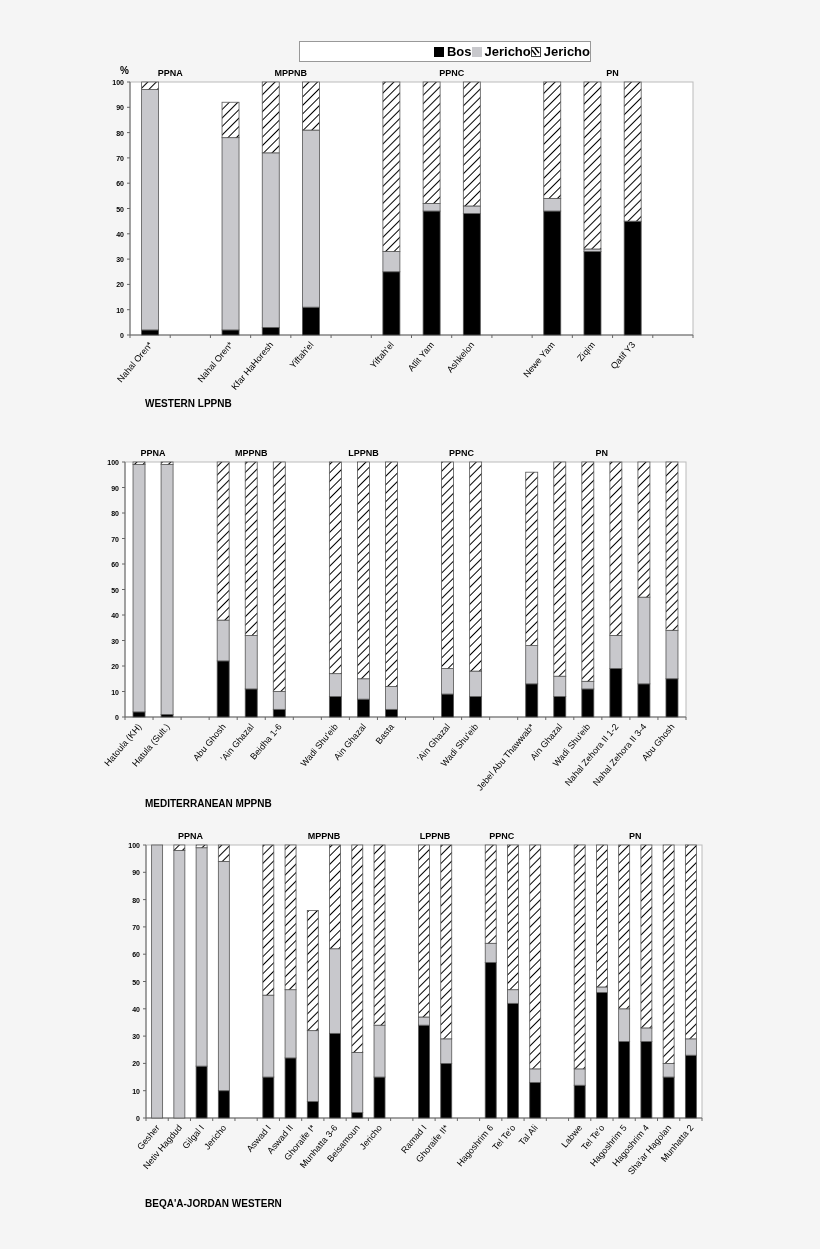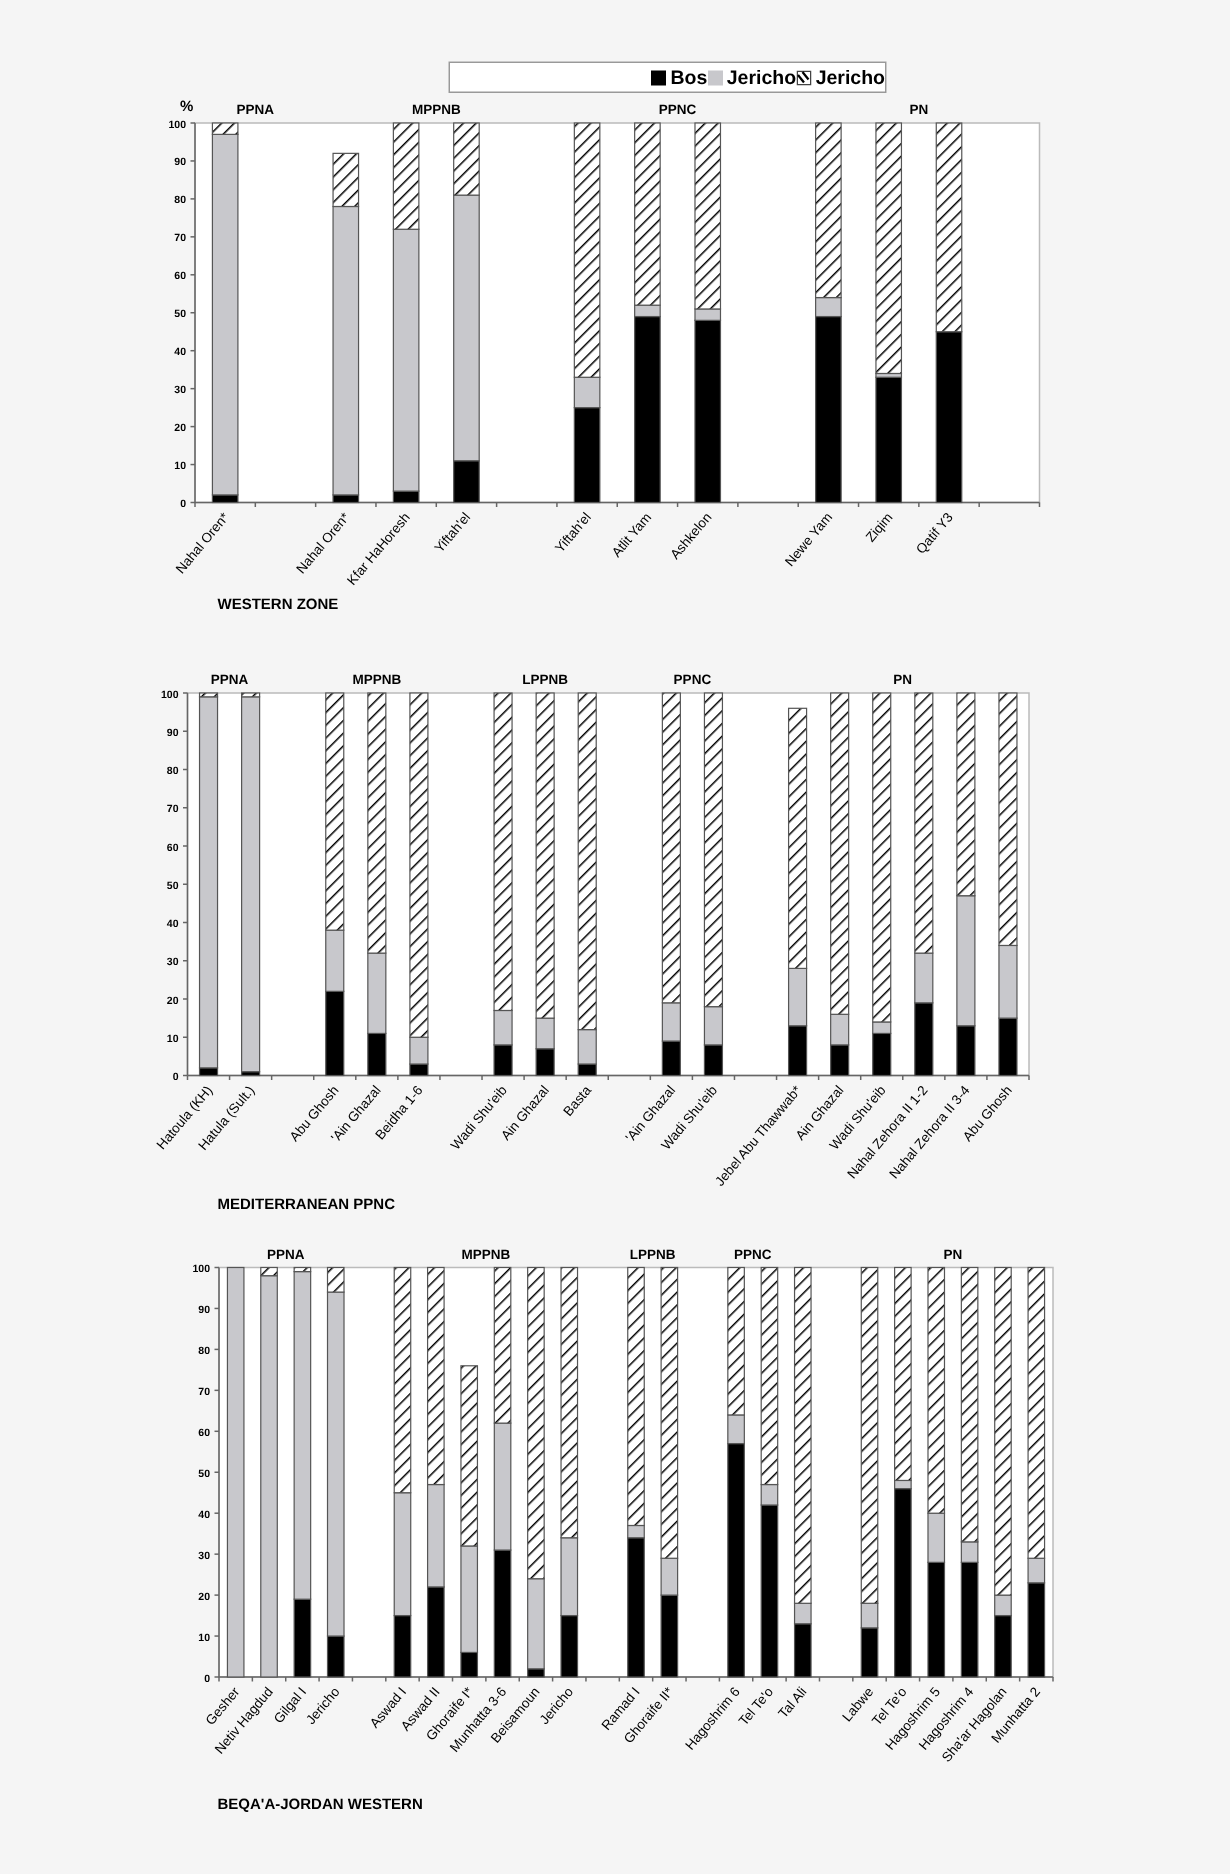--- a/index.html
+++ b/index.html
@@ -119,21 +119,21 @@
     <rect x="543.75" y="82" width="17" height="116.38" fill="url(#hatch0)" stroke="#555" stroke-width="0.8"></rect>
     <text x="555.25" y="345" text-anchor="end" font-size="9" font-family="Liberation Sans, sans-serif" transform="rotate(-50 555.25 345)">Newe Yam</text>
     <rect x="583.9642857142858" y="251.51" width="17" height="83.49000000000001" fill="#000" stroke="#555" stroke-width="0.8"></rect>
     <rect x="583.9642857142858" y="248.98" width="17" height="2.530000000000001" fill="#c8c8cc" stroke="#555" stroke-width="0.8"></rect>
     <rect x="583.9642857142858" y="82" width="17" height="166.98" fill="url(#hatch0)" stroke="#555" stroke-width="0.8"></rect>
     <text x="595.4642857142858" y="345" text-anchor="end" font-size="9" font-family="Liberation Sans, sans-serif" transform="rotate(-50 595.4642857142858 345)">Ziqim</text>
     <rect x="624.1785714285714" y="221.14999999999998" width="17" height="113.85000000000002" fill="#000" stroke="#555" stroke-width="0.8"></rect>
     <rect x="624.1785714285714" y="82" width="17" height="139.14999999999998" fill="url(#hatch0)" stroke="#555" stroke-width="0.8"></rect>
     <text x="635.6785714285714" y="345" text-anchor="end" font-size="9" font-family="Liberation Sans, sans-serif" transform="rotate(-50 635.6785714285714 345)">Qatif Y3</text>
   </svg>
-<div class="zone" style="top:398px">WESTERN ZONE</div>
+<div class="zone" style="top:398px">WESTERN LPPNB</div>
 
 <svg class="panel" id="panel-1" width="820" height="420" style="top:420px">
     <defs>
       <pattern id="hatch1" width="6" height="6" patternUnits="userSpaceOnUse" patternTransform="rotate(45)">
         <rect width="6" height="6" fill="#fff"></rect>
         <line x1="0" y1="0" x2="0" y2="6" stroke="#000" stroke-width="2"></line>
       </pattern>
     </defs>
     <rect x="125" y="42" width="561" height="255" fill="#fff" stroke="#bbb" stroke-width="1"></rect>
     <line x1="125" y1="42" x2="125" y2="297" stroke="#666"></line>
@@ -244,21 +244,21 @@
     <text x="618.875" y="307" text-anchor="end" font-size="9" font-family="Liberation Sans, sans-serif" transform="rotate(-50 618.875 307)">Nahal Zehora II 1-2</text>
     <rect x="637.9250000000001" y="263.85" width="12" height="33.14999999999998" fill="#000" stroke="#555" stroke-width="0.8"></rect>
     <rect x="637.9250000000001" y="177.15" width="12" height="86.70000000000002" fill="#c8c8cc" stroke="#555" stroke-width="0.8"></rect>
     <rect x="637.9250000000001" y="42" width="12" height="135.15" fill="url(#hatch1)" stroke="#555" stroke-width="0.8"></rect>
     <text x="646.9250000000001" y="307" text-anchor="end" font-size="9" font-family="Liberation Sans, sans-serif" transform="rotate(-50 646.9250000000001 307)">Nahal Zehora II 3-4</text>
     <rect x="665.975" y="258.75" width="12" height="38.25" fill="#000" stroke="#555" stroke-width="0.8"></rect>
     <rect x="665.975" y="210.3" width="12" height="48.44999999999999" fill="#c8c8cc" stroke="#555" stroke-width="0.8"></rect>
     <rect x="665.975" y="42" width="12" height="168.3" fill="url(#hatch1)" stroke="#555" stroke-width="0.8"></rect>
     <text x="674.975" y="307" text-anchor="end" font-size="9" font-family="Liberation Sans, sans-serif" transform="rotate(-50 674.975 307)">Abu Ghosh</text>
   </svg>
-<div class="zone" style="top:798px">MEDITERRANEAN PPNC</div>
+<div class="zone" style="top:798px">MEDITERRANEAN MPPNB</div>
 
 <svg class="panel" id="panel-2" width="820" height="420" style="top:820px">
     <defs>
       <pattern id="hatch2" width="6" height="6" patternUnits="userSpaceOnUse" patternTransform="rotate(45)">
         <rect width="6" height="6" fill="#fff"></rect>
         <line x1="0" y1="0" x2="0" y2="6" stroke="#000" stroke-width="2"></line>
       </pattern>
     </defs>
     <rect x="146" y="25" width="556" height="273" fill="#fff" stroke="#bbb" stroke-width="1"></rect>
     <line x1="146" y1="25" x2="146" y2="298" stroke="#666"></line>

